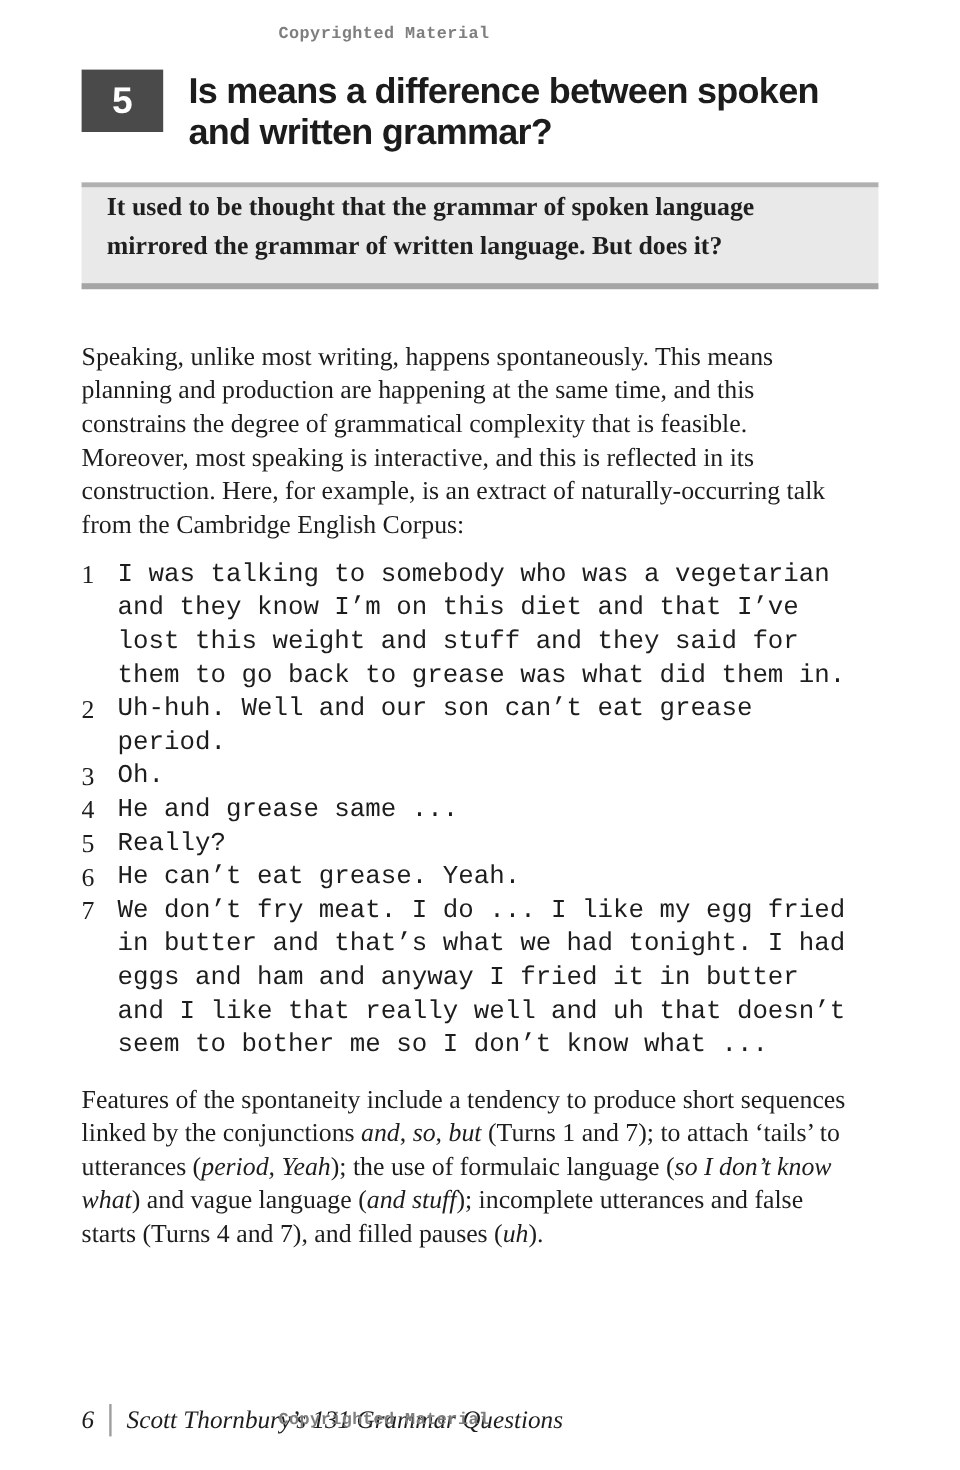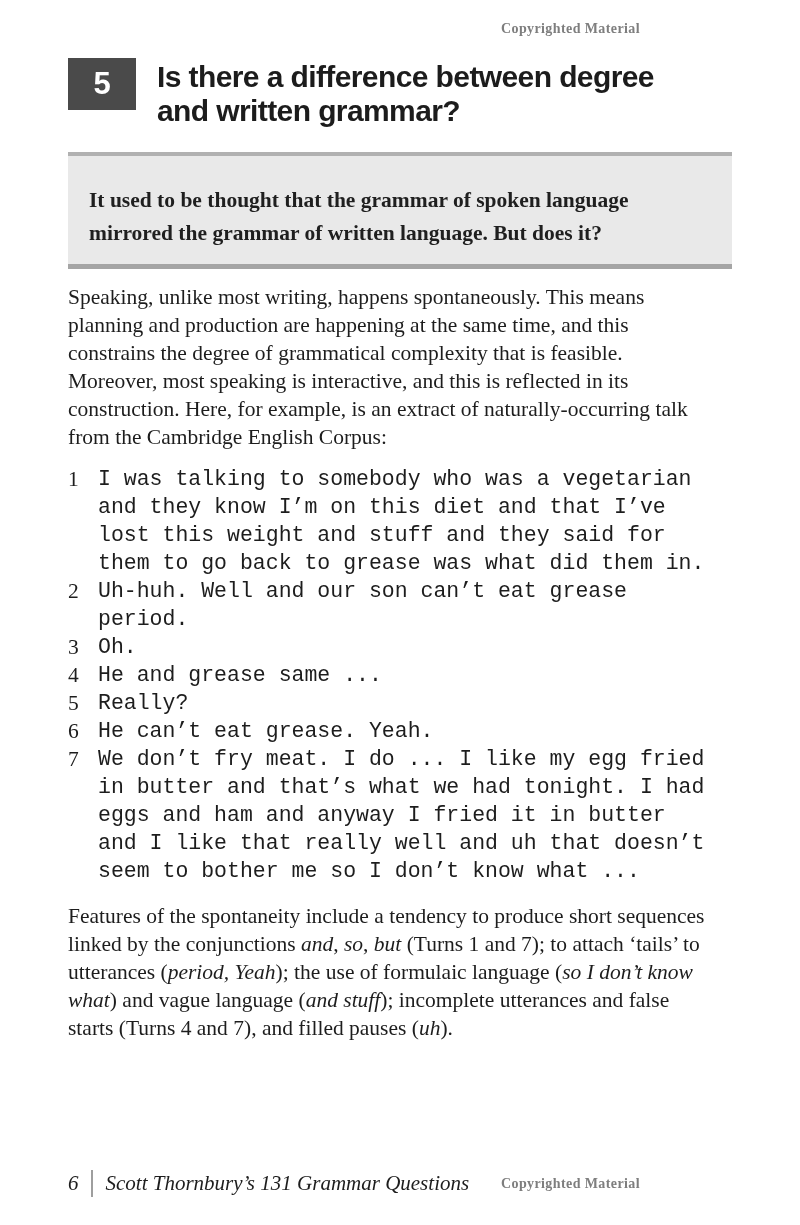--- a/index.html
+++ b/index.html
@@ -6,22 +6,22 @@
   body {
     width:800px; height:1225px;
     background:#ffffff;
     position:relative;
     font-family:"Liberation Serif","DejaVu Serif",serif;
     color:var(--text,#1d1d1d);
     overflow:hidden;
   }
   .watermark {
     position:absolute; left:0; width:640px;
-    text-align:right;
-    font-family:Liberation Serif, serif;
+    text-align:center;
+    font-family:Liberation Mono, monospace;
     font-weight:bold;
     font-size:14px;
     letter-spacing:0.4px;
     color:var(--watermark,#7e7e7e);
   }
   .watermark-top { top:21px; }
   .watermark-bottom { top:1176px; color:var(--watermark,#8a8a8a); }
 
   .header {
     position:absolute; top:58px; left:68px; right:67px;
@@ -44,21 +44,21 @@
     color:#1c1c1c;
   }
   .title-line { display:block; }
 
   .callout {
     position:absolute; top:152px; left:68px; width:664px;
     box-sizing:border-box;
     background:var(--callout-bg,#e9e9e9);
     border-top:4px solid var(--callout-border-top,#b1b1b1);
     border-bottom:5px solid var(--callout-border-bottom,#a5a5a5);
-    padding:28px 18px 14px 21px;
+    padding:0 18px 14px 21px;
   }
   .callout-text {
     margin:0;
     font-weight:bold;
     font-size:21.5px; line-height:33px;
     color:#1f1f1f;
   }
 
   .content {
     position:absolute; top:283px; left:68px; width:648px;
@@ -84,21 +84,21 @@
   }
 </style>
 </head>
 <body>
 
 <div class="watermark watermark-top">Copyrighted Material</div>
 
 <header class="header">
   <div class="badge">5</div>
   <h1 class="title">
-    <span class="title-line">Is there a difference between degree</span>
+    <span class="title-line">Is means a difference between spoken</span>
     <span class="title-line">and written grammar?</span>
   </h1>
 </header>
 
 <section class="callout">
   <p class="callout-text">It used to be thought that the grammar of spoken language mirrored the grammar of written language. But does it?</p>
 </section>
 
 <main class="content">
   <p class="para">Speaking, unlike most writing, happens spontaneously. This means planning and production are happening at the same time, and this constrains the degree of grammatical complexity that is feasible. Moreover, most speaking is interactive, and this is reflected in its construction. Here, for example, is an extract of naturally-occurring talk from the Cambridge English Corpus:</p>

